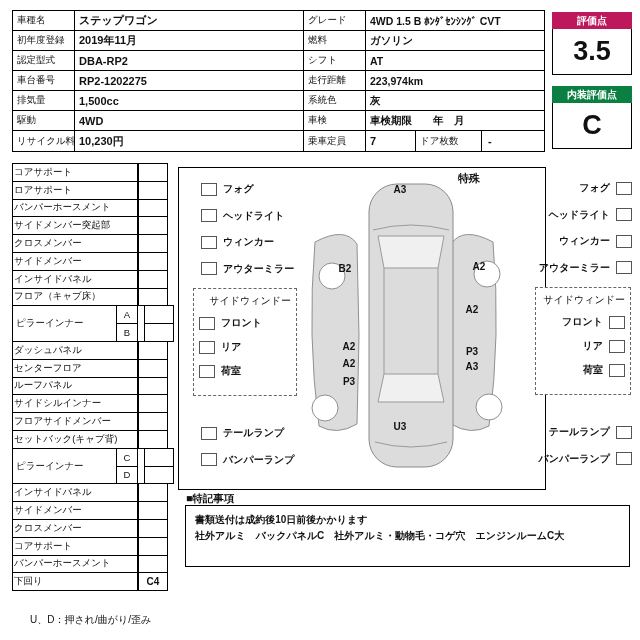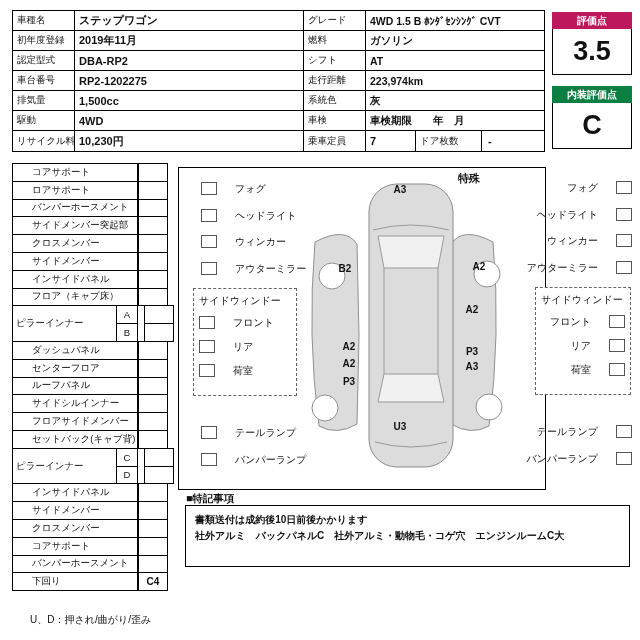--- a/index.html
+++ b/index.html
@@ -23,21 +23,21 @@
   
   .score-box { position:absolute; left:552px; width:80px; }
   #score-overall { top:12px; }
   #score-interior { top:86px; }
   .score-head { height:17px; line-height:17px; text-align:center; color:#fff; font-size:10px; font-weight:bold; }
   .score-val  { border:1px solid #000; border-top:none; text-align:center; font-size:27px; font-weight:bold; height:46px; line-height:44px; background:#fff; }
 
   
   #sidebar { position:absolute; left:12px; top:164px; }
   .sb-row { display:flex; height:18.8px; margin-top:-1px; }
-  .sb-label { width:126px; border:1px solid #000; font-size:9.5px; display:flex; align-items:center; padding:0 19px; white-space:nowrap; overflow:hidden; background:#fff; }
+  .sb-label { width:126px; border:1px solid #000; font-size:9.5px; display:flex; align-items:center; padding:0 1px; white-space:nowrap; overflow:hidden; background:#fff; }
   .sb-box { width:30px; border:1px solid #000; display:flex; align-items:center; justify-content:center; font-size:10px; font-weight:bold; background:#fff; }
   .sb-grow { display:flex; height:36.6px; margin-top:-1px; }
   .sb-glabel { width:105px; border:1px solid #000; font-size:9.5px; display:flex; align-items:center; padding:8px 3px; white-space:nowrap; overflow:hidden; background:#fff; }
   .sb-gsubs { width:22px; display:flex; flex-direction:column; margin-left:-1px; }
   .sb-sub { height:18.8px; border:1px solid #000; display:flex; align-items:center; justify-content:center; font-size:9.5px; background:#fff; }
   .sb-sub + .sb-sub { margin-top:-1px; }
   .sb-gboxes { width:30px; margin-left:6px; display:flex; flex-direction:column; }
   .sb-box2 { height:18.8px; border:1px solid #000; background:#fff; }
   .sb-box2 + .sb-box2 { margin-top:-1px; }
 
@@ -45,34 +45,34 @@
   #diagram-box { position:absolute; left:178px; top:167px; width:368px; height:323px; border:1px solid #000; background:#fff; }
   #special-label { position:absolute; left:255px; top:3px; width:70px; text-align:center; font-size:11px; font-weight:bold; }
   #car-svg { position:absolute; left:120px; top:8px; width:210px; height:300px; }
   .panel { fill:#dcdcdc; stroke:#909090; stroke-width:1; }
   .wheel { fill:#fff; stroke:#909090; stroke-width:1; }
   .bodyshape { fill:#dcdcdc; stroke:#8a8a8a; stroke-width:1; }
   .glass { fill:#f0f0f0; stroke:#9a9a9a; stroke-width:1; }
   .ln { fill:none; stroke:#9a9a9a; stroke-width:1; }
   .mark { font-family:"Liberation Sans","DejaVu Sans",sans-serif; font-size:10px; font-weight:bold; text-anchor:middle; fill:#111; }
 
-  .lamp-row { display:flex; gap:18px; height:14px; margin-bottom:12.5px; }
+  .lamp-row { display:flex; align-items:center; gap:6px; height:14px; margin-bottom:12.5px;font-weight:bold; }
   .lamp-row.mir { justify-content:flex-end; }
   .cb { width:16px; height:13px; border:1px solid #555; background:#fff; flex:none; display:inline-block; }
   .lamp-label { font-size:10px; white-space:nowrap; }
 
   #lamps-left-top { position:absolute; left:22px; top:14px; }
   #lamps-left-bottom { position:absolute; left:22px; top:258px; }
   #lamps-right-top { position:absolute; left:546px; top:181px; width:86px; }
   #lamps-right-bottom { position:absolute; left:546px; top:425px; width:86px; }
 
   .sw-box { position:absolute; border:1px dashed #666; background:#fff; padding:5px 5px 0 5px; }
   #sw-left { left:14px; top:120px; width:104px; height:108px; }
   #sw-right { left:535px; top:287px; width:96px; height:108px; z-index:3; }
-  .sw-title { font-size:10px; margin-bottom:8px; white-space:nowrap; }
+  .sw-title { font-size:10px; margin-bottom:8px; white-space:nowrap;text-align:right; }
   .sw-box .lamp-row { margin-bottom:10px; }
 
   
   #notes-title { position:absolute; left:186px; top:492px; font-size:10.5px; font-weight:bold; }
   #notes-box { position:absolute; left:185px; top:505px; width:445px; height:62px; border:1px solid #000; padding:6px 9px; background:#fff; }
   .note-line { font-size:10px; font-weight:bold; line-height:16px; white-space:nowrap; }
 
   #footer-legend { position:absolute; left:30px; top:613px; font-size:10px; }
 </style>
 </head>

